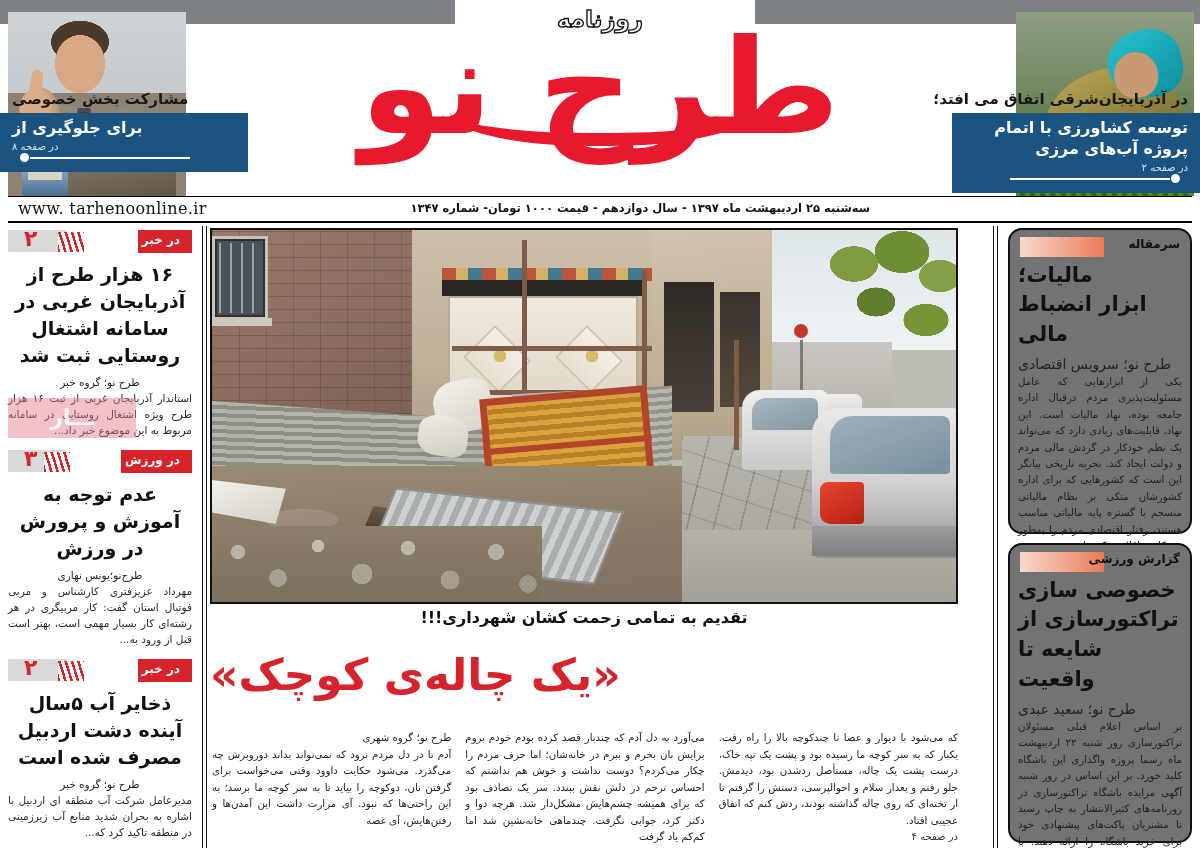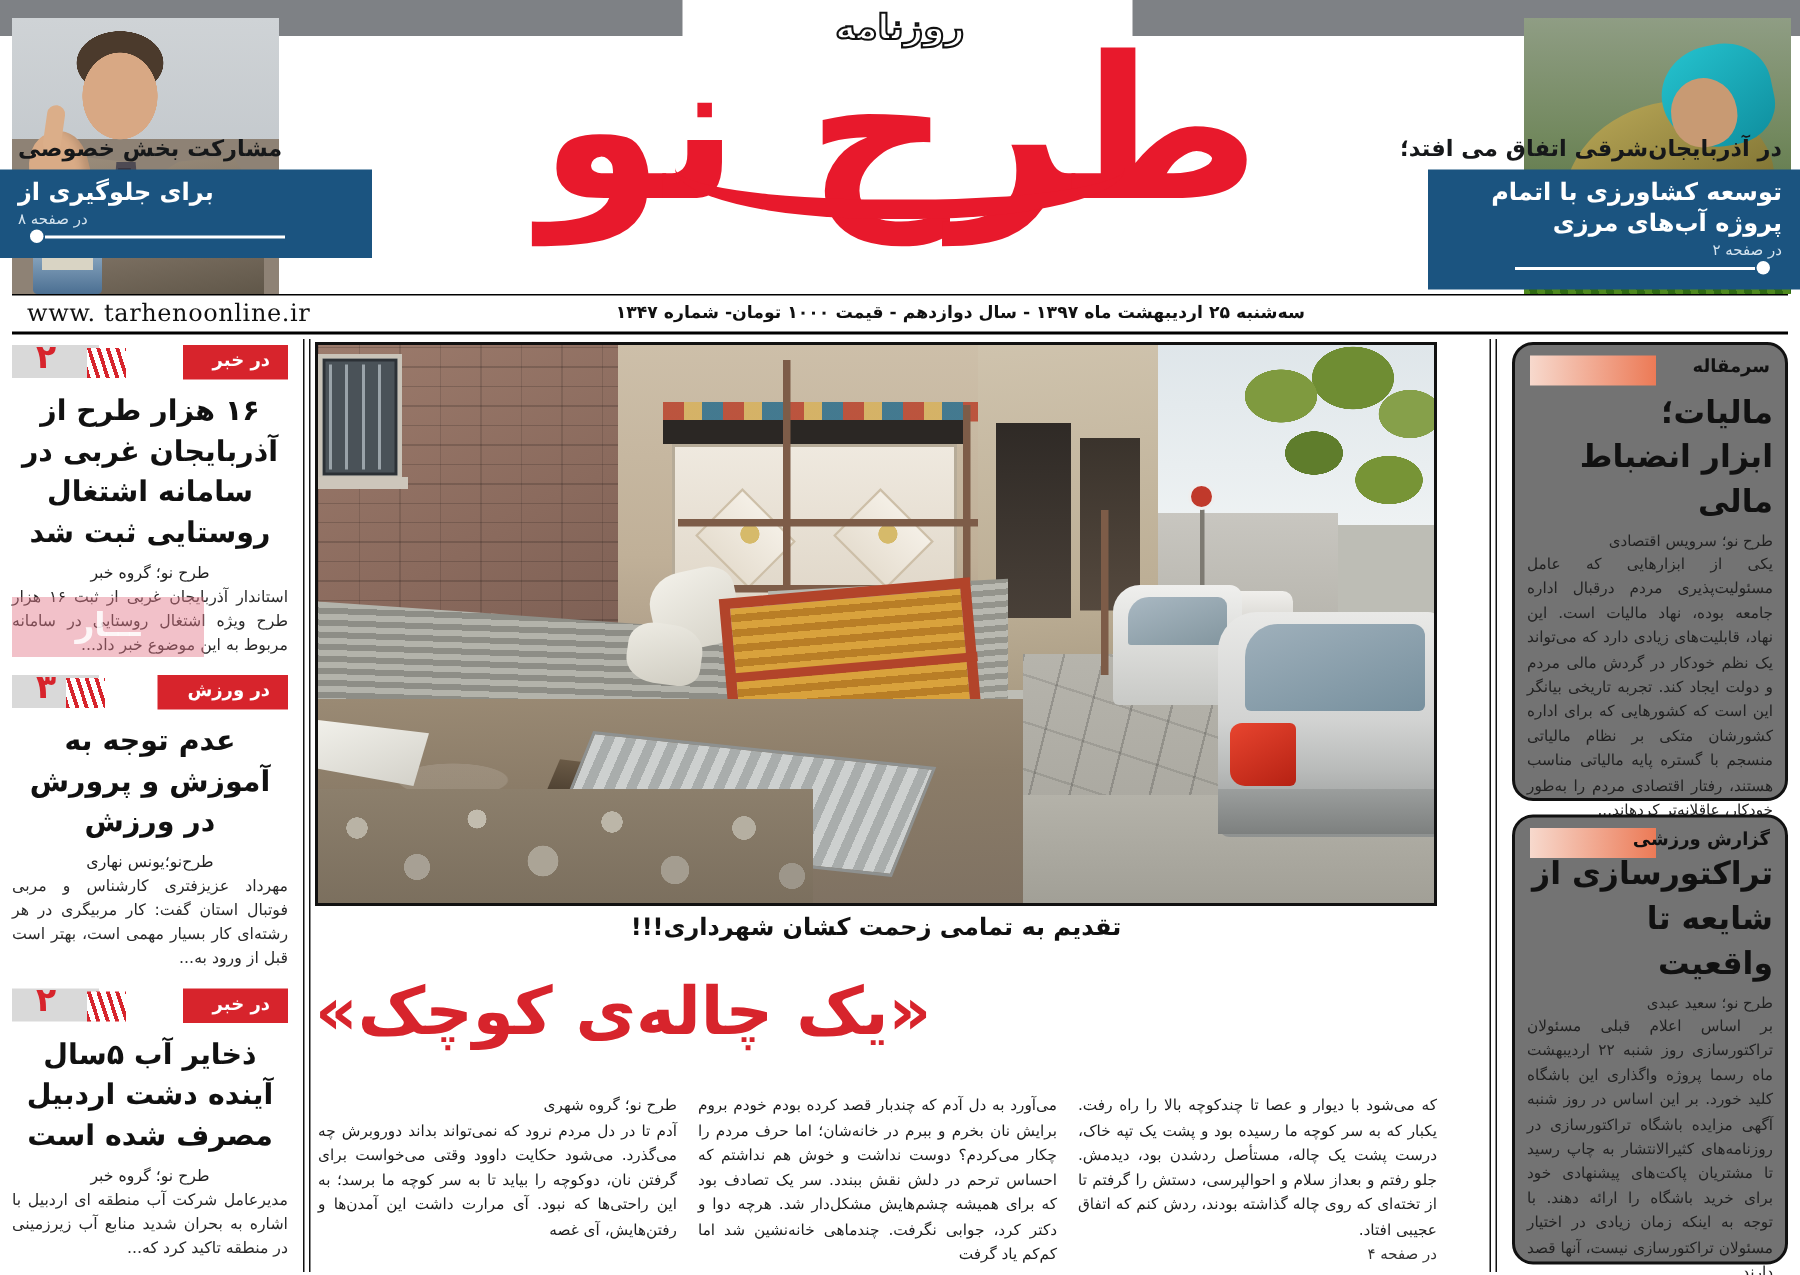--- a/index.html
+++ b/index.html
@@ -276,21 +276,21 @@
     padding: 4px 8px 0 8px;
   }
   .teaser { position: relative; margin-bottom: 10px; }
   .badge-row {
     position: relative; height: 28px; margin-bottom: 5px;
   }
   .badge {
     position: absolute; right: 0; top: 2px;
     background: #d7242c;
     color: #fff; font-size: 12px; font-weight: bold;
-    padding: 3px 12px 5px 20px;
+    padding: 3px 12px 5px 4px;
     line-height: 15px;
   }
   .badge-slashes {
     position: absolute; top: 4px;
     width: 26px; height: 20px;
     background: repeating-linear-gradient(72deg,#d7242c 0 2.5px, #fff 2.5px 6px);
   }
   .badge-gray {
     position: absolute; left: 0; top: 2px;
     width: 58px; height: 22px;
@@ -594,23 +594,23 @@
     position: absolute; left: 2px; top: 1px;
     width: 84px; height: 20px;
     background: linear-gradient(90deg,#f7d9cd,#ec7a56);
   }
   .edit-label {
     position: absolute; right: 2px; top: 1px;
     font-size: 12px; font-weight: bold; color: #111;
   }
   .edit-title {
     font-size: 21px; font-weight: bold; color: #111;
-    line-height: 30px; text-align: right; margin: 2px 0 7px 0;
-  }
-  .edit-byline { font-size: 10px; color: #222; text-align: right; margin-bottom: 2px; }
+    line-height: 30px; text-align: left; margin: 2px 0 7px 0;
+  }
+  .edit-byline { font-size: 14px; color: #222; text-align: left; margin-bottom: 2px; }
   .edit-body {
     font-size: 10.2px; color: #222; line-height: 16.4px; text-align: justify;
   }
   .edit-ref {
     font-size: 10px; color: #222; margin-top: 3px; text-align: left;
   }
 </style>
 </head>
 <body>
 
@@ -805,20 +805,21 @@
         <div class="edit-byline">طرح نو؛ سرویس اقتصادی</div>
         <div class="edit-body">یکی از ابزارهایی که عامل مسئولیت‌پذیری مردم درقبال اداره جامعه بوده، نهاد مالیات است. این نهاد، قابلیت‌های زیادی دارد که می‌تواند یک نظم خودکار در گردش مالی مردم و دولت ایجاد کند. تجربه تاریخی بیانگر این است که کشورهایی که برای اداره کشورشان متکی بر نظام مالیاتی منسجم با گستره پایه مالیاتی مناسب هستند، رفتار اقتصادی مردم را به‌طور خودکار، عاقلانه‌تر کردهاند...</div>
         <div class="edit-ref">در صفحه ۲</div>
       </div>
 
       <div class="edit-card second">
         <div class="edit-label-row">
           <div class="edit-swatch"></div>
           <div class="edit-label">گزارش ورزشی</div>
         </div>
+        <div class="edit-title">خصوصی سازی</div>
         <div class="edit-title" style="margin-top:-8px">تراکتورسازی از شایعه تا واقعیت</div>
         <div class="edit-byline">طرح نو؛ سعید عبدی</div>
         <div class="edit-body">بر اساس اعلام قبلی مسئولان تراکتورسازی روز شنبه ۲۲ اردیبهشت ماه رسما پروژه واگذاری این باشگاه کلید خورد. بر این اساس در روز شنبه آگهی مزایده باشگاه تراکتورسازی در روزنامه‌های کثیرالانتشار به چاپ رسید تا مشتریان پاکت‌های پیشنهادی خود برای خرید باشگاه را ارائه دهند. با توجه به اینکه زمان زیادی در اختیار مسئولان تراکتورسازی نیست، آنها قصد دارند...</div>
 
       </div>
     </div>
 
   </div>
 </div>
 

